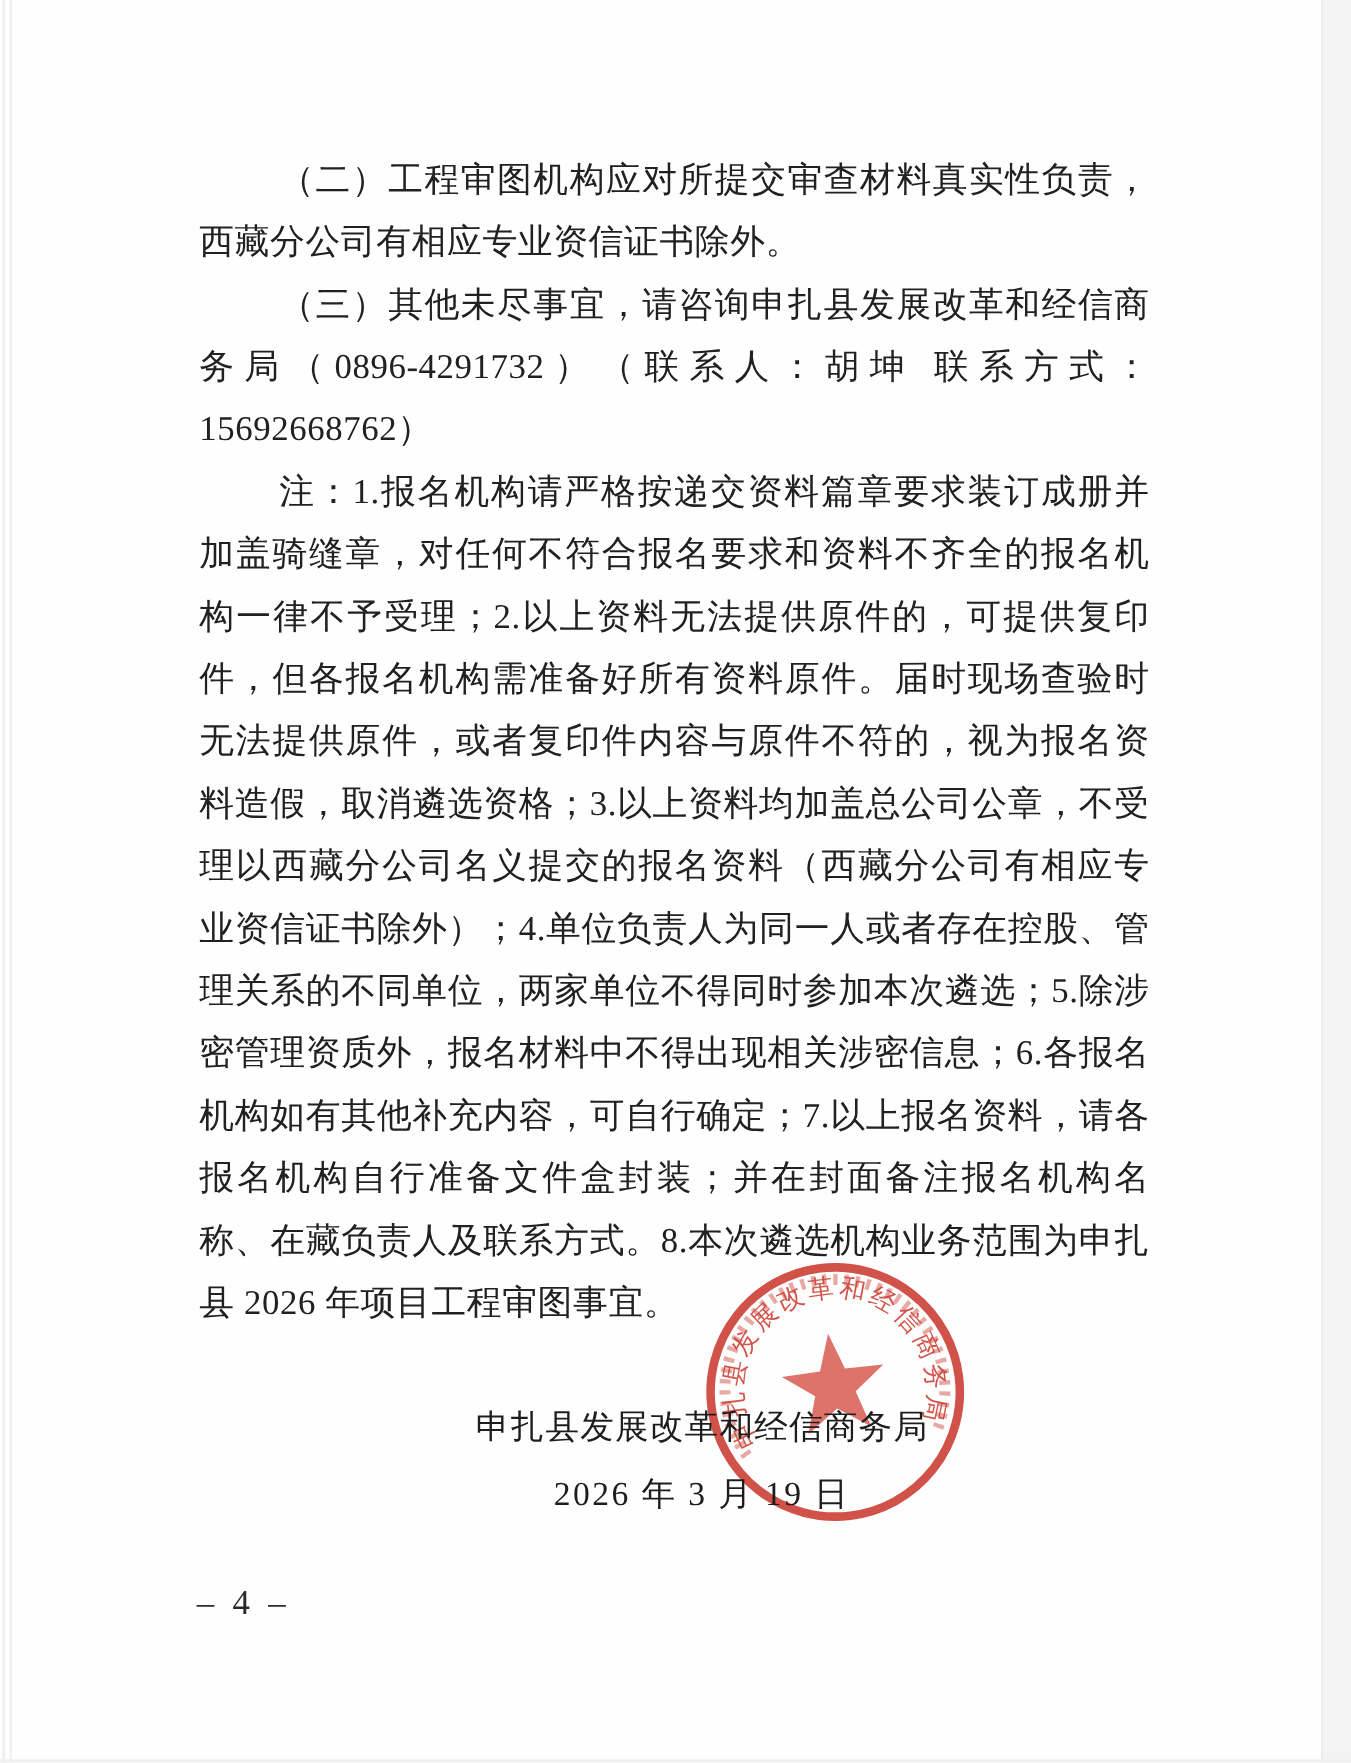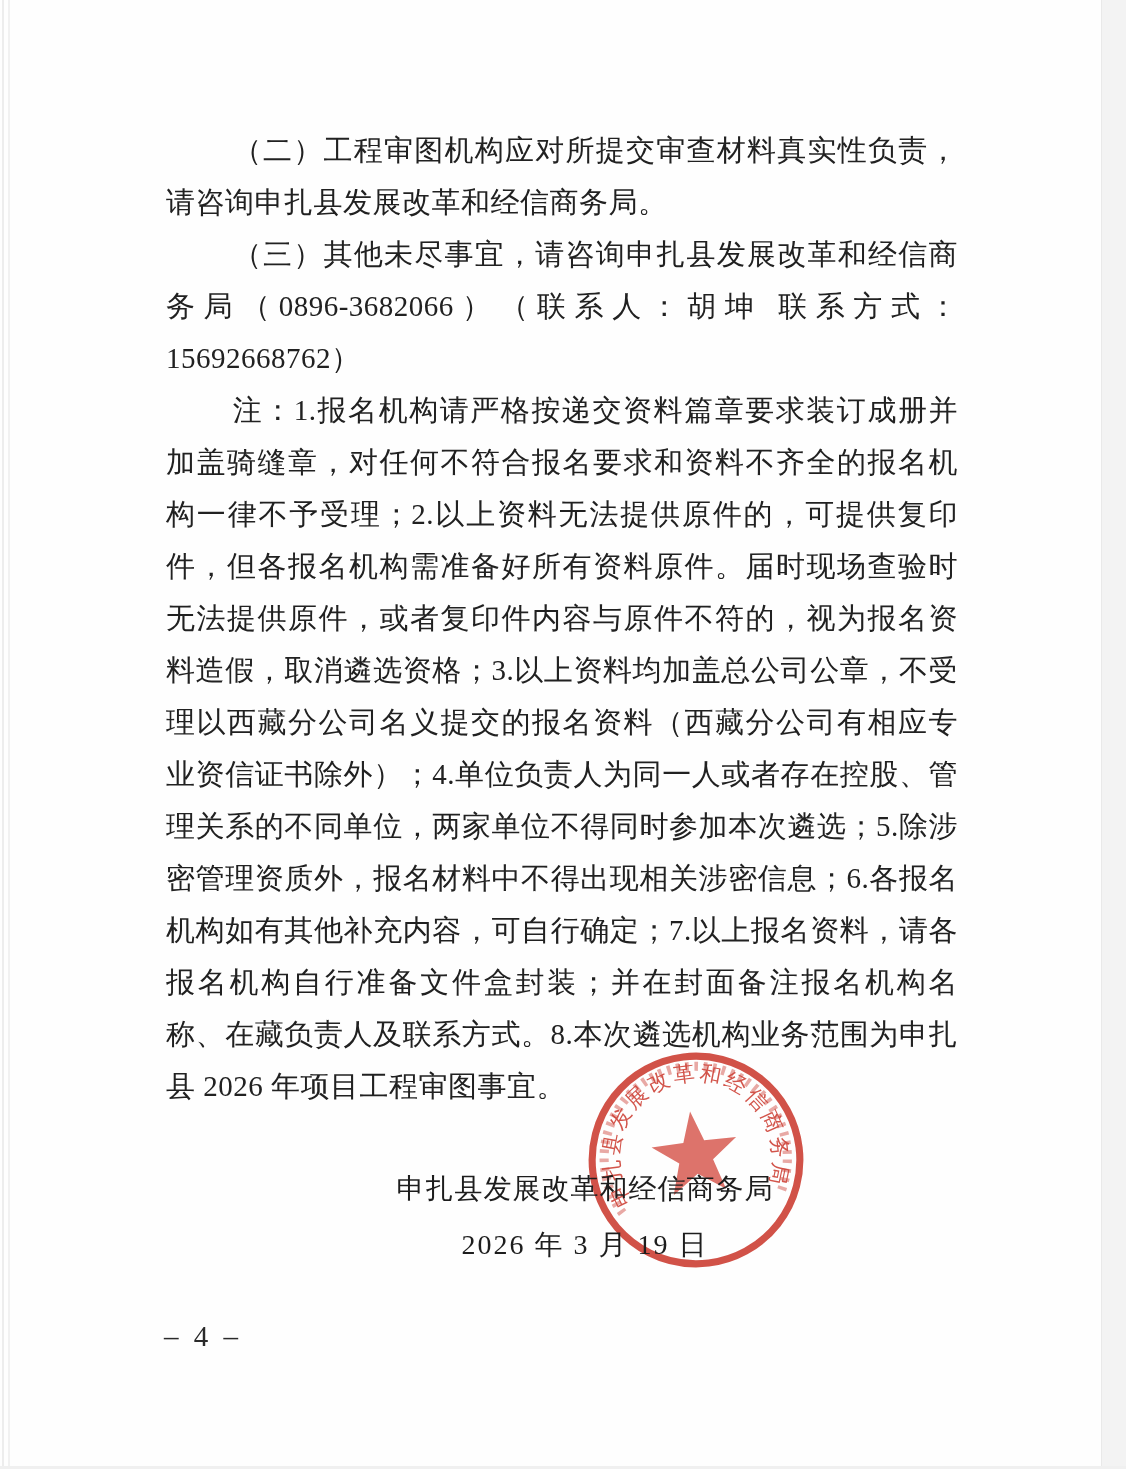--- a/index.html
+++ b/index.html
@@ -82,22 +82,22 @@
 <body>
 
 <div class="page">
 
   <div class="edge-left-a"></div>
   <div class="edge-left-b"></div>
   <div class="edge-right"></div>
   <div class="edge-bottom"></div>
 
   <div class="body-text">
-    <p>（二）工程审图机构应对所提交审查材料真实性负责，请咨询申扎县发展改革和经信商务局。</p>
-    <p>（三）其他未尽事宜，请咨询申扎县发展改革和经信商务局（0896-3682066）（联系人：胡坤 联系方式：15692668762）</p>
+    <p>（二）工程审图机构应对所提交审查材料真实性负责，西藏分公司有相应专业资信证书除外。</p>
+    <p>（三）其他未尽事宜，请咨询申扎县发展改革和经信商务局（0896-4291732）（联系人：胡坤 联系方式：15692668762）</p>
     <p>注：1.报名机构请严格按递交资料篇章要求装订成册并加盖骑缝章，对任何不符合报名要求和资料不齐全的报名机构一律不予受理；2.以上资料无法提供原件的，可提供复印件，但各报名机构需准备好所有资料原件。届时现场查验时无法提供原件，或者复印件内容与原件不符的，视为报名资料造假，取消遴选资格；3.以上资料均加盖总公司公章，不受理以西藏分公司名义提交的报名资料（西藏分公司有相应专业资信证书除外）；4.单位负责人为同一人或者存在控股、管理关系的不同单位，两家单位不得同时参加本次遴选；5.除涉密管理资质外，报名材料中不得出现相关涉密信息；6.各报名机构如有其他补充内容，可自行确定；7.以上报名资料，请各报名机构自行准备文件盒封装；并在封面备注报名机构名称、在藏负责人及联系方式。8.本次遴选机构业务范围为申扎县 2026 年项目工程审图事宜。</p>
   </div>
 
   <div class="seal">
     <svg width="224" height="224" viewBox="0 0 220 220">
 
       <circle cx="110" cy="110" r="102" fill="none" stroke="#c8281c" stroke-width="7" opacity="0.92"></circle>
 
       <path d="M 32.1,153 A 90,90 0 1 1 187.9,153" fill="none" stroke="#c8281c" stroke-width="9" stroke-dasharray="3.5 5.5" opacity="0.45"></path>
 

